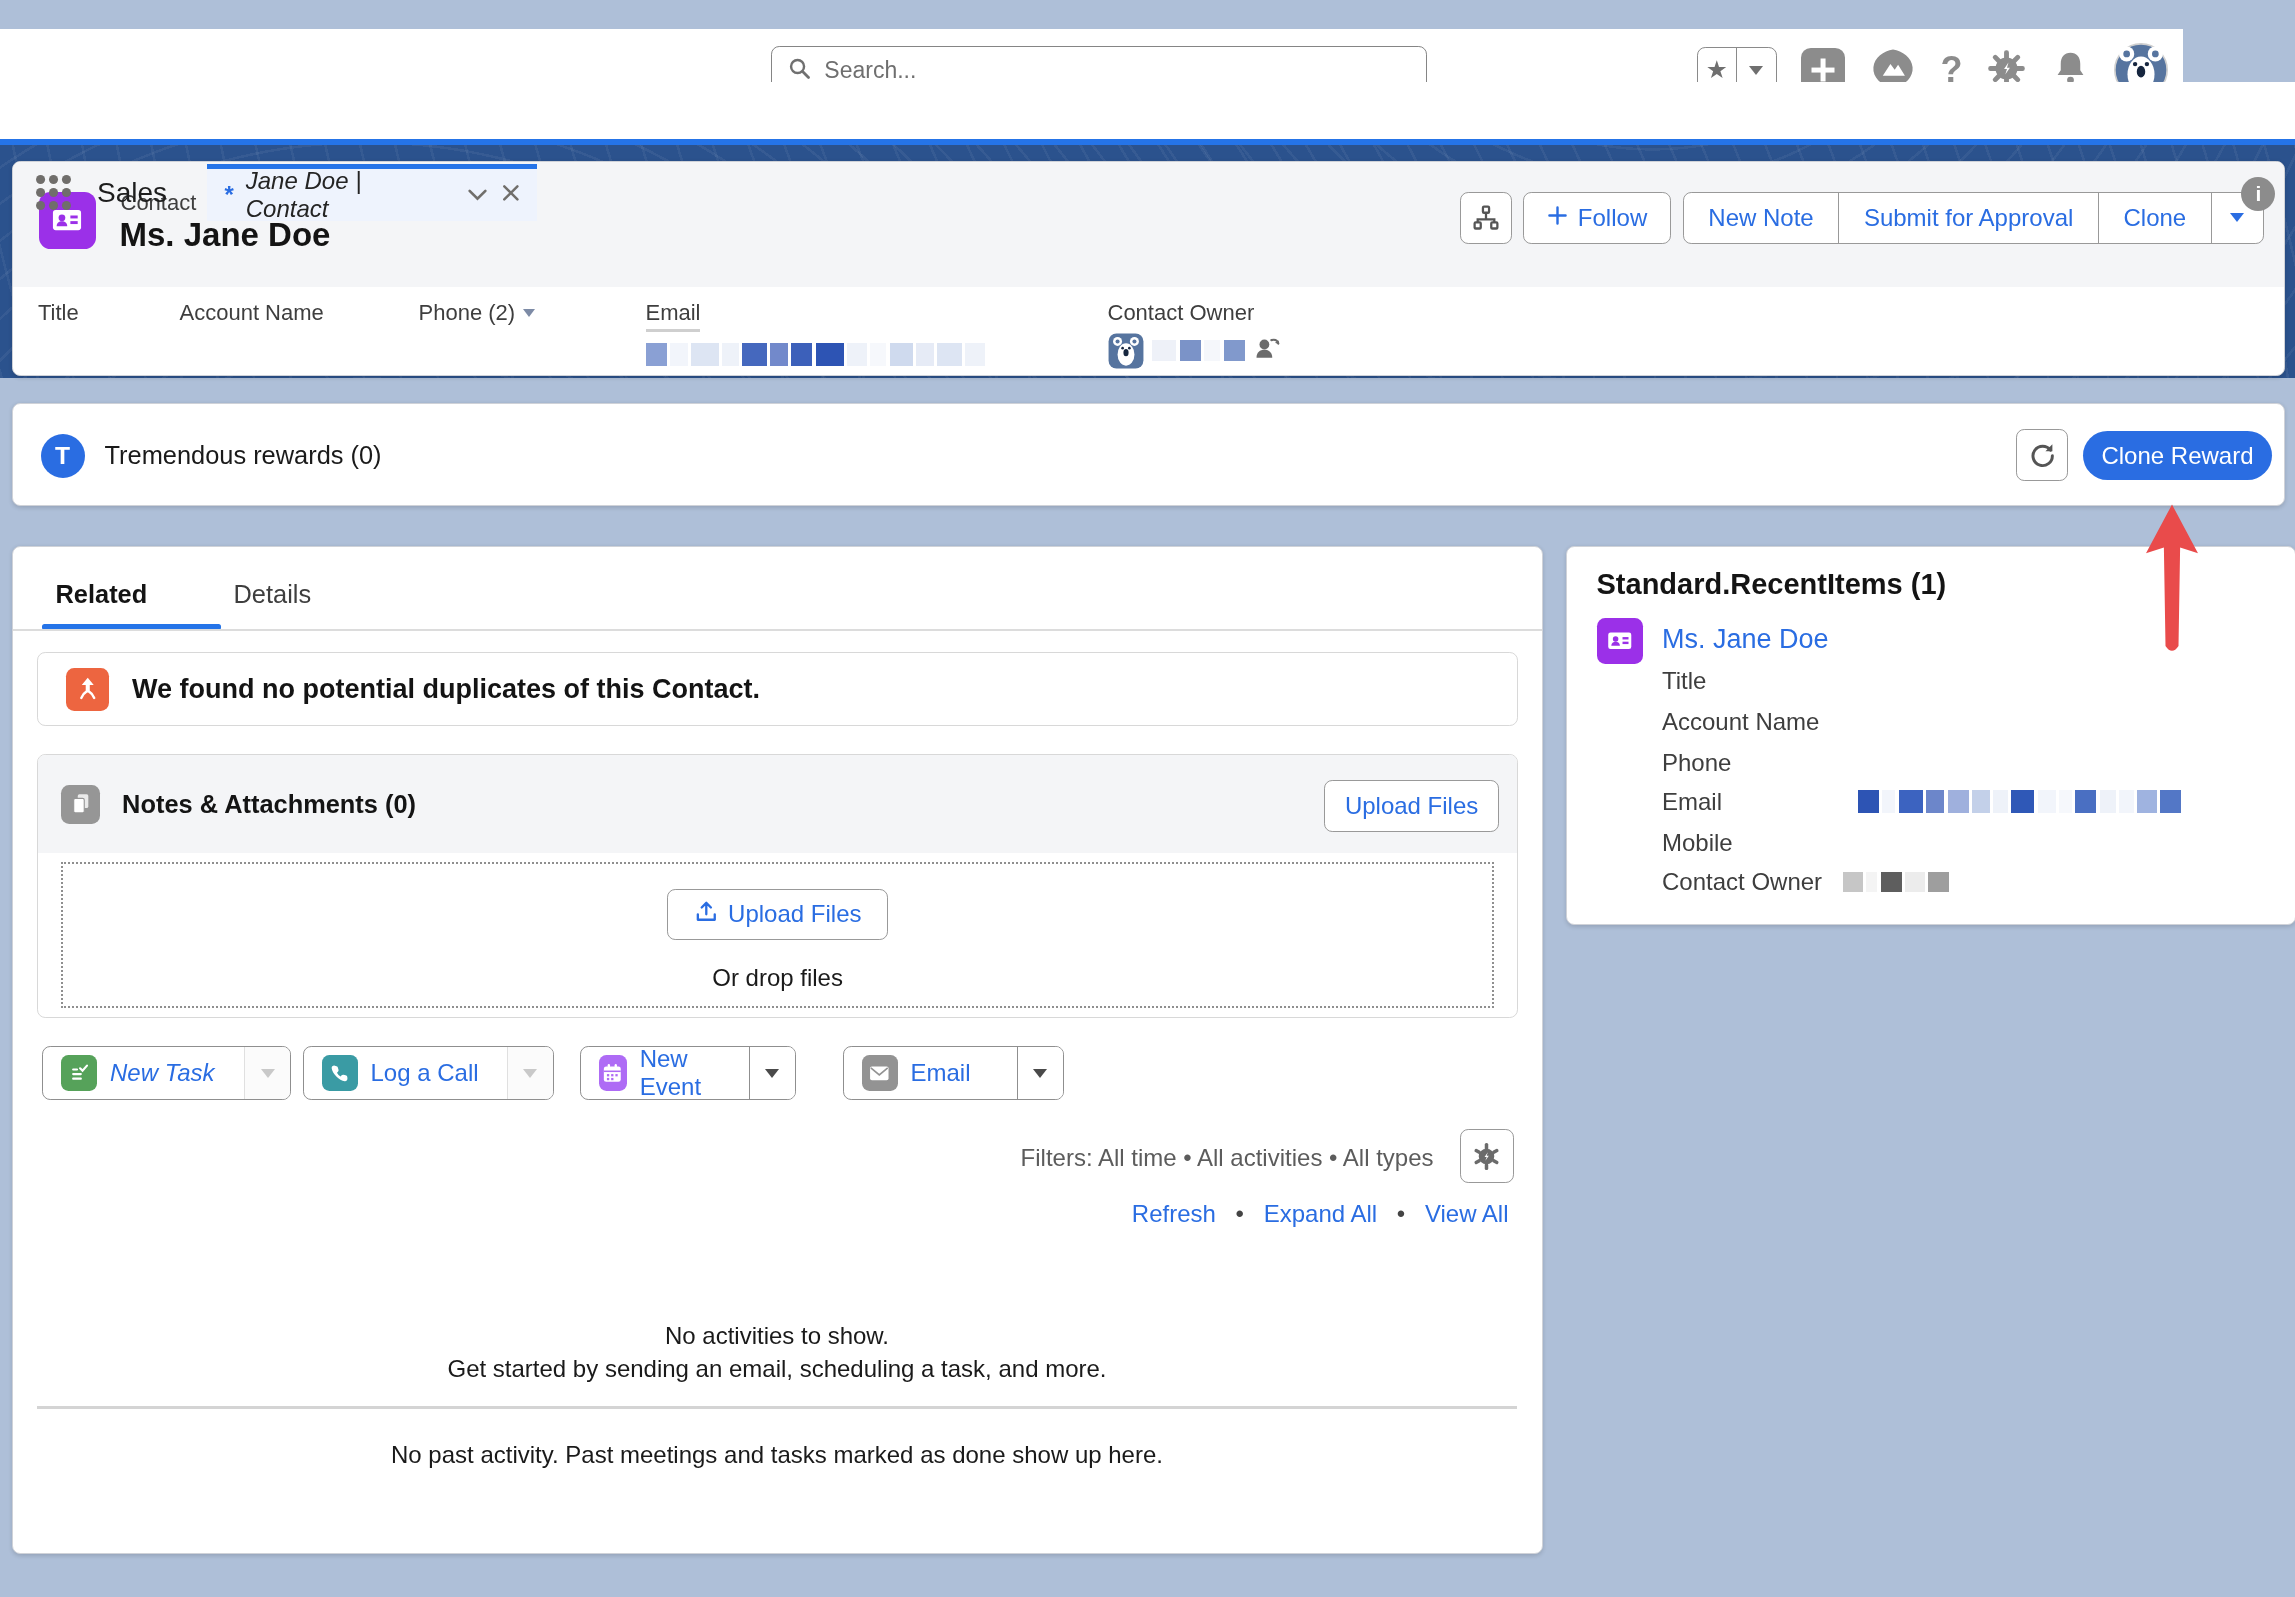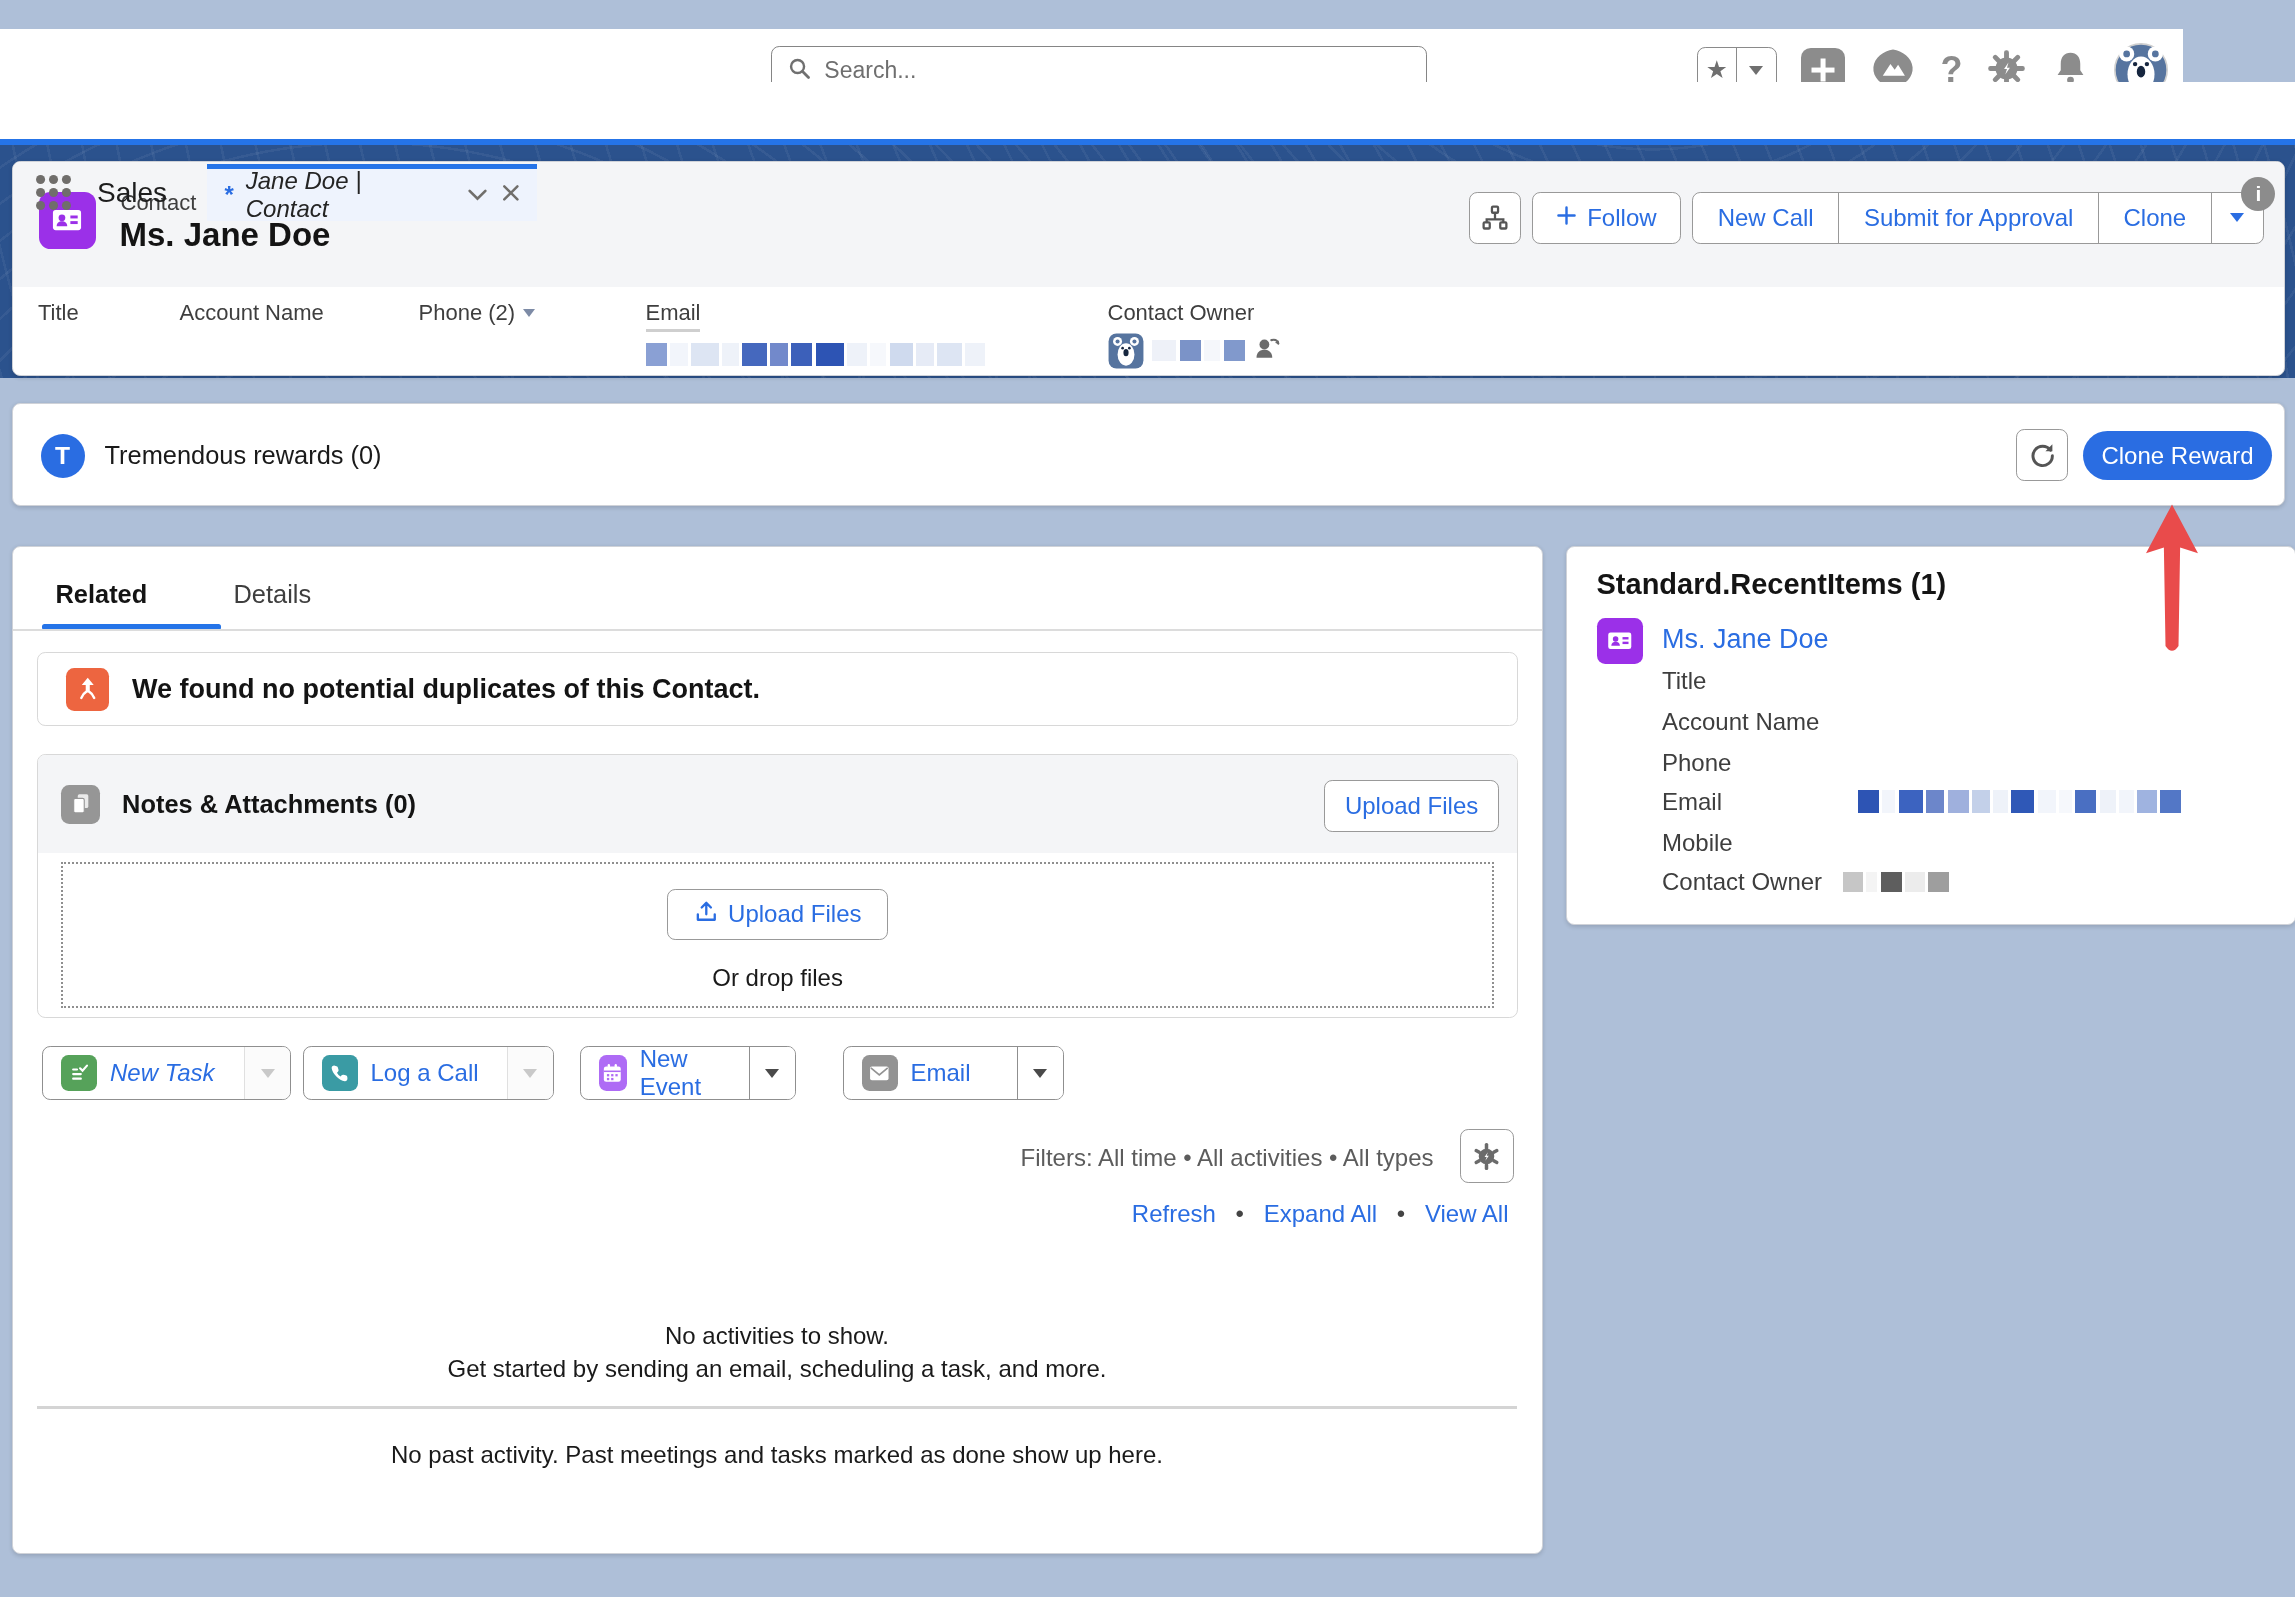--- a/index.html
+++ b/index.html
@@ -265,21 +265,21 @@
           </g>
         </svg>
     </button>
     <button class="btn follow-btn">
       <span><svg width="21" height="21" viewBox="0 0 26 26">
             <path d="M13 3v20M3 13h20" stroke="#2a6de2" stroke-width="3" stroke-linecap="round"></path>
           </svg></span>
       <span>Follow</span>
     </button>
     <div class="btn-group">
-      <div class="seg">New Call</div>
+      <div class="seg">New Note</div>
       <div class="seg">Submit for Approval</div>
       <div class="seg">Clone</div>
       <div class="seg caret-seg">
           <span class="caret-blue"></span>
         </div>
     </div>
   </div>
 
   <div class="field" style="left:25.4px;">
     <div class="flabel">

